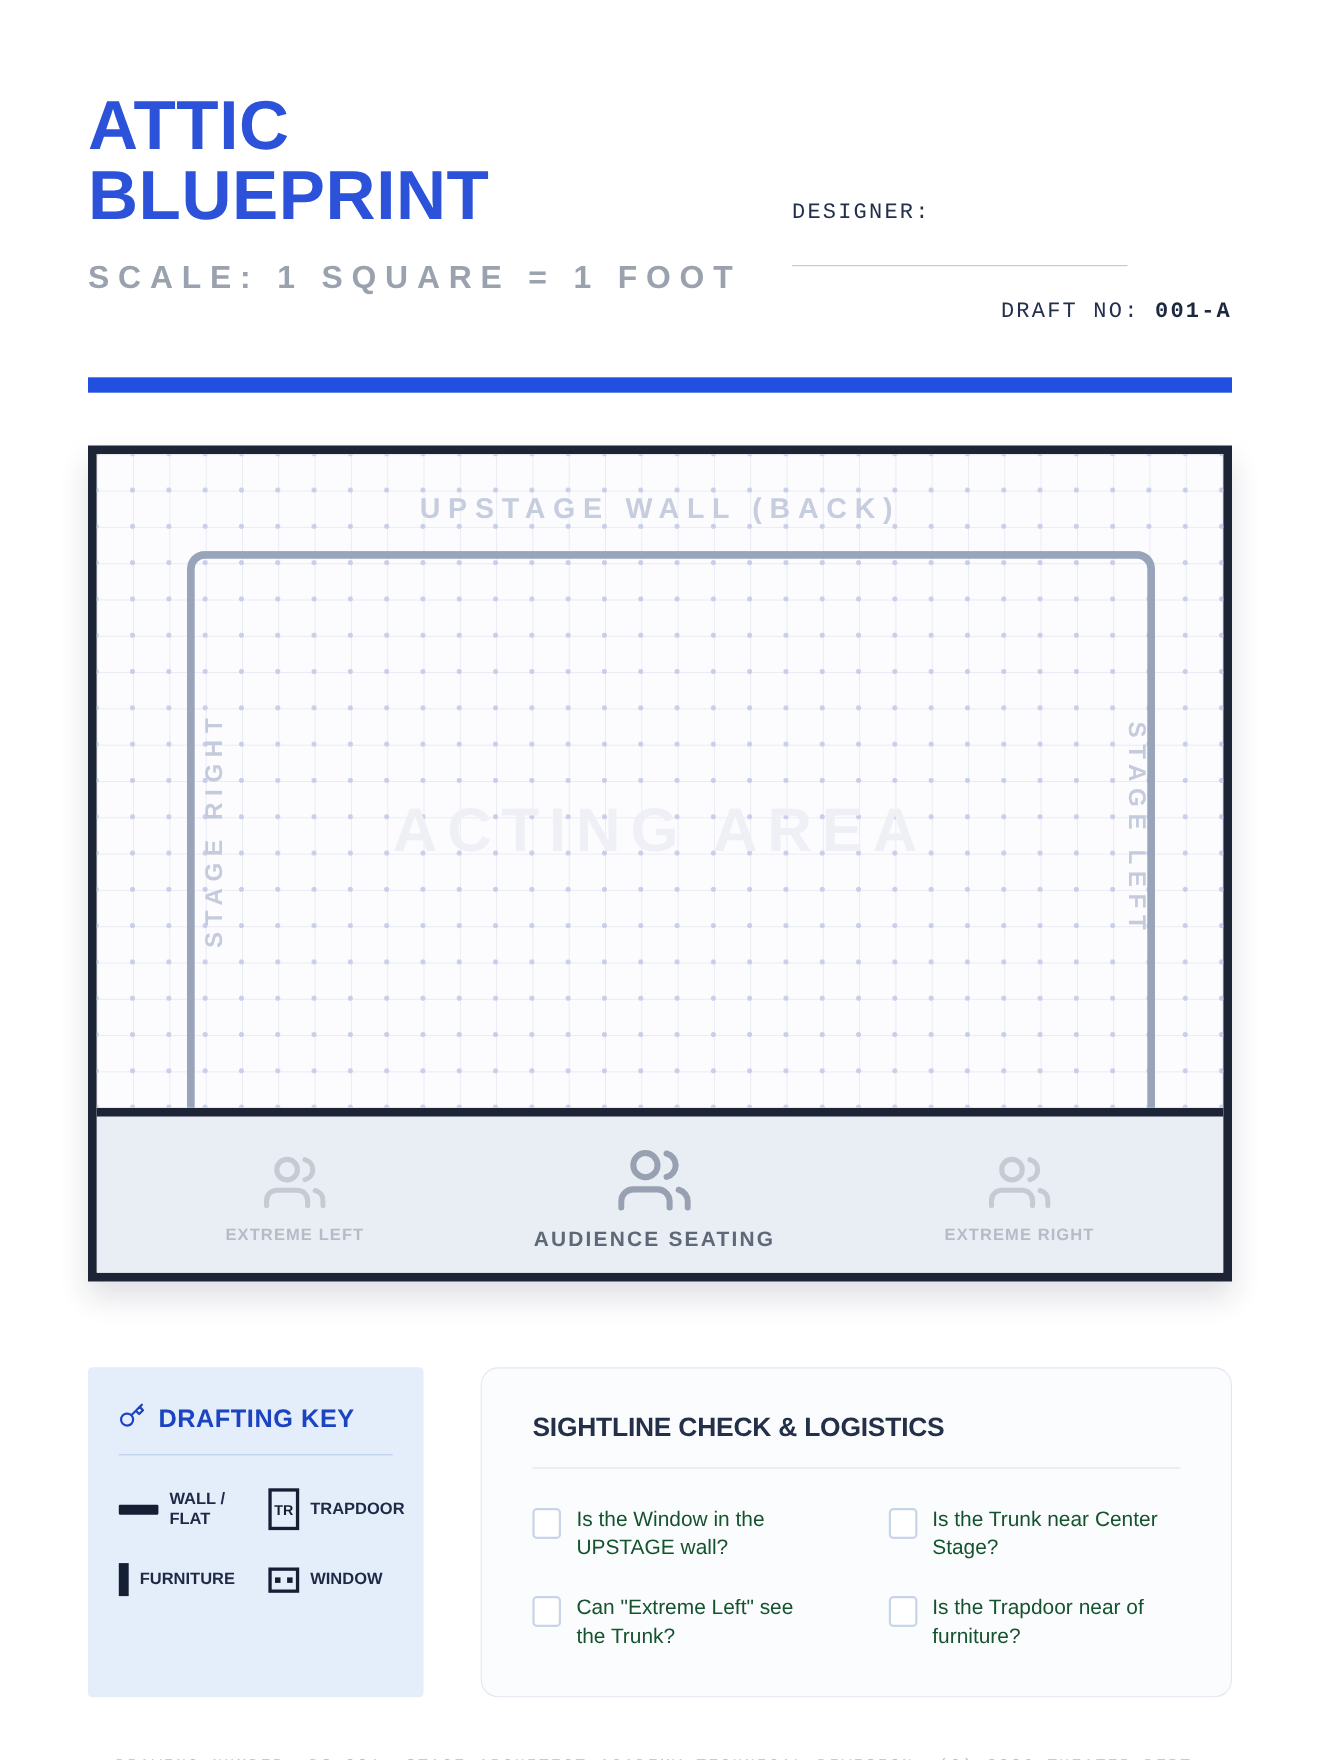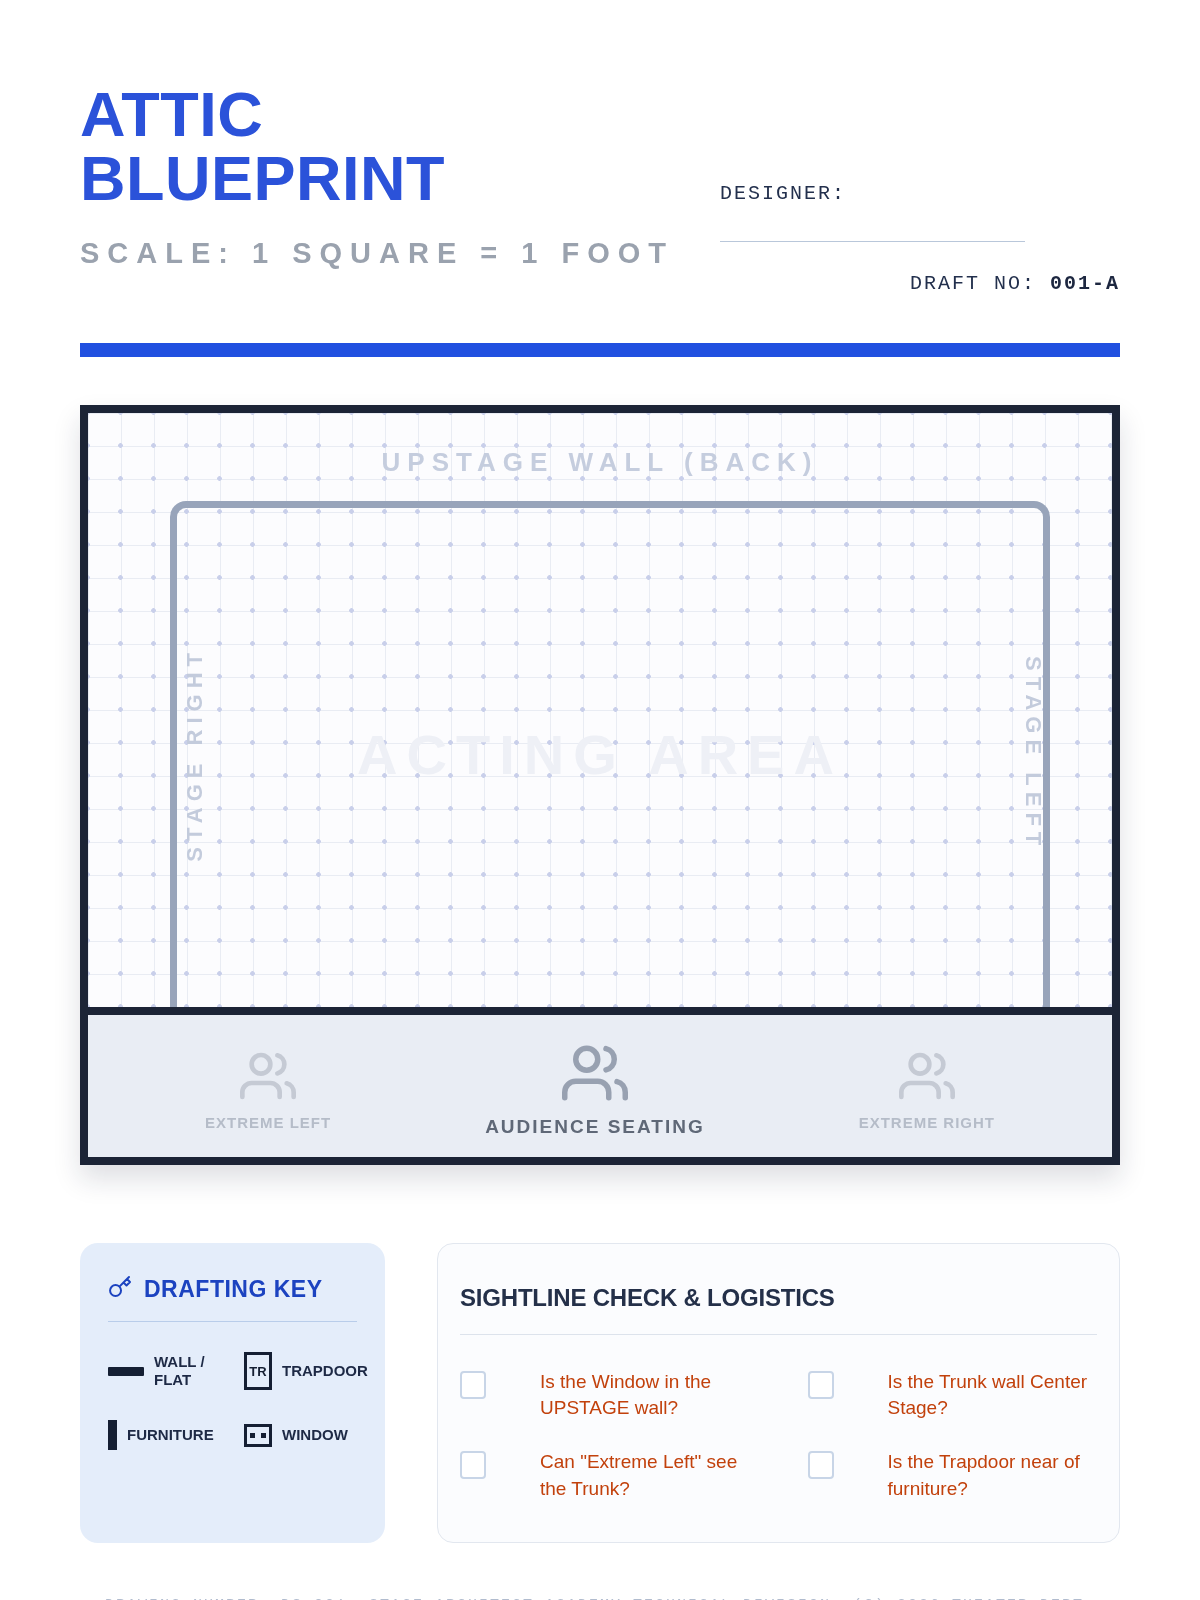--- a/index.html
+++ b/index.html
@@ -46,42 +46,42 @@
   .seat { display:flex; flex-direction:column; align-items:center; }
   .seat .icon { color:#c5cad4; }
   .seat .icon svg { width:56px; height:56px; }
   .seat .lbl { margin-top:6px; color:#b5bcc8; font-size:15px; font-weight:bold; letter-spacing:1px; }
   .seat.center .icon { color:#98a1b1; }
   .seat.center .icon svg { width:66px; height:66px; }
   .seat.center .lbl { color:#5f6877; font-size:19px; font-weight:800; letter-spacing:2px; }
 
   
   .panels { display:flex; gap:52px; margin-top:78px; align-items:stretch; }
-  .key-panel { width:305px; flex-shrink:0; background:#e4edfa; border-radius:18px; padding:32px 28px; }
+  .key-panel { width:305px; flex-shrink:0; background:#e4edfa; border-radius:4px; padding:32px 28px; }
   .key-head { display:flex; align-items:center; gap:12px; color:#1c43c0; }
   .key-head svg { width:24px; height:24px; }
   .key-title { font-size:23px; font-weight:800; letter-spacing:0.5px; color:#1c43c0; }
   .key-divider { border-top:1.5px solid #b9cdea; margin:18px 0 30px 0; }
   .legend { display:grid; grid-template-columns:132px 1fr; row-gap:30px; column-gap:4px; }
   .legend-item { display:flex; align-items:center; gap:10px; }
   .legend-label { color:#1d2945; font-size:15px; font-weight:800; line-height:1.2; }
   .sym-wall { width:36px; height:9px; background:#151f33; border-radius:1px; flex-shrink:0; }
   .sym-trap { width:28px; height:38px; border:3px solid #151f33; background:#fff0; color:#151f33; display:flex; align-items:center; justify-content:center; font-size:13px; font-weight:bold; flex-shrink:0; }
   .sym-furn { width:9px; height:30px; background:#151f33; flex-shrink:0; }
   .sym-win { width:28px; height:23px; border:3px solid #151f33; display:flex; align-items:center; justify-content:space-between; padding:0 3px; flex-shrink:0; }
   .sym-win i { width:5px; height:5px; background:#151f33; display:block; }
   .wrap-narrow { max-width:66px; }
 
-  .check-panel { flex:1; background:#fbfcfe; border:1.5px solid #e2e7ef; border-radius:16px; padding:40px 22px; }
+  .check-panel { flex:1; background:#fbfcfe; border:1.5px solid #e2e7ef; border-radius:16px; padding:40px 46px; }
   .check-title { color:#243049; font-size:24px; font-weight:800; letter-spacing:-0.2px; }
   .check-divider { border-top:1.5px solid #dde3ec; margin:22px 0 34px 0; }
   .check-grid { display:grid; grid-template-columns:1fr 1fr; row-gap:28px; column-gap:58px; }
   .check-item { display:flex; gap:14px; align-items:flex-start; }
   .checkbox { width:26px; height:28px; border:2px solid #c8d5e7; border-radius:4px; background:#fff; flex-shrink:0; margin-top:2px; cursor:pointer; }
-  .check-label { color:#c2410c; font-size:19px; line-height:1.38;margin-left:40px; }
+  .check-label { color:#14532d; font-size:19px; line-height:1.38; }
 
   .footer { margin-top:54px; text-align:center; color:#b1bcce; font-family:"Liberation Mono", monospace; font-size:15px; letter-spacing:2px; white-space:pre; }
 </style>
 </head>
 <body>
 
 <div class="page">
 
   <div class="header">
     <div>
@@ -190,21 +190,21 @@
     <div class="check-panel">
       <div class="check-title">SIGHTLINE CHECK &amp; LOGISTICS</div>
       <div class="check-divider"></div>
       <div class="check-grid">
         <div class="check-item">
           <span class="checkbox"></span>
           <span class="check-label">Is the Window in the UPSTAGE wall?</span>
         </div>
         <div class="check-item">
           <span class="checkbox"></span>
-          <span class="check-label">Is the Trunk wall Center Stage?</span>
+          <span class="check-label">Is the Trunk near Center Stage?</span>
         </div>
         <div class="check-item">
           <span class="checkbox"></span>
           <span class="check-label">Can "Extreme Left" see the Trunk?</span>
         </div>
         <div class="check-item">
           <span class="checkbox"></span>
           <span class="check-label">Is the Trapdoor near of furniture?</span>
         </div>
       </div>

